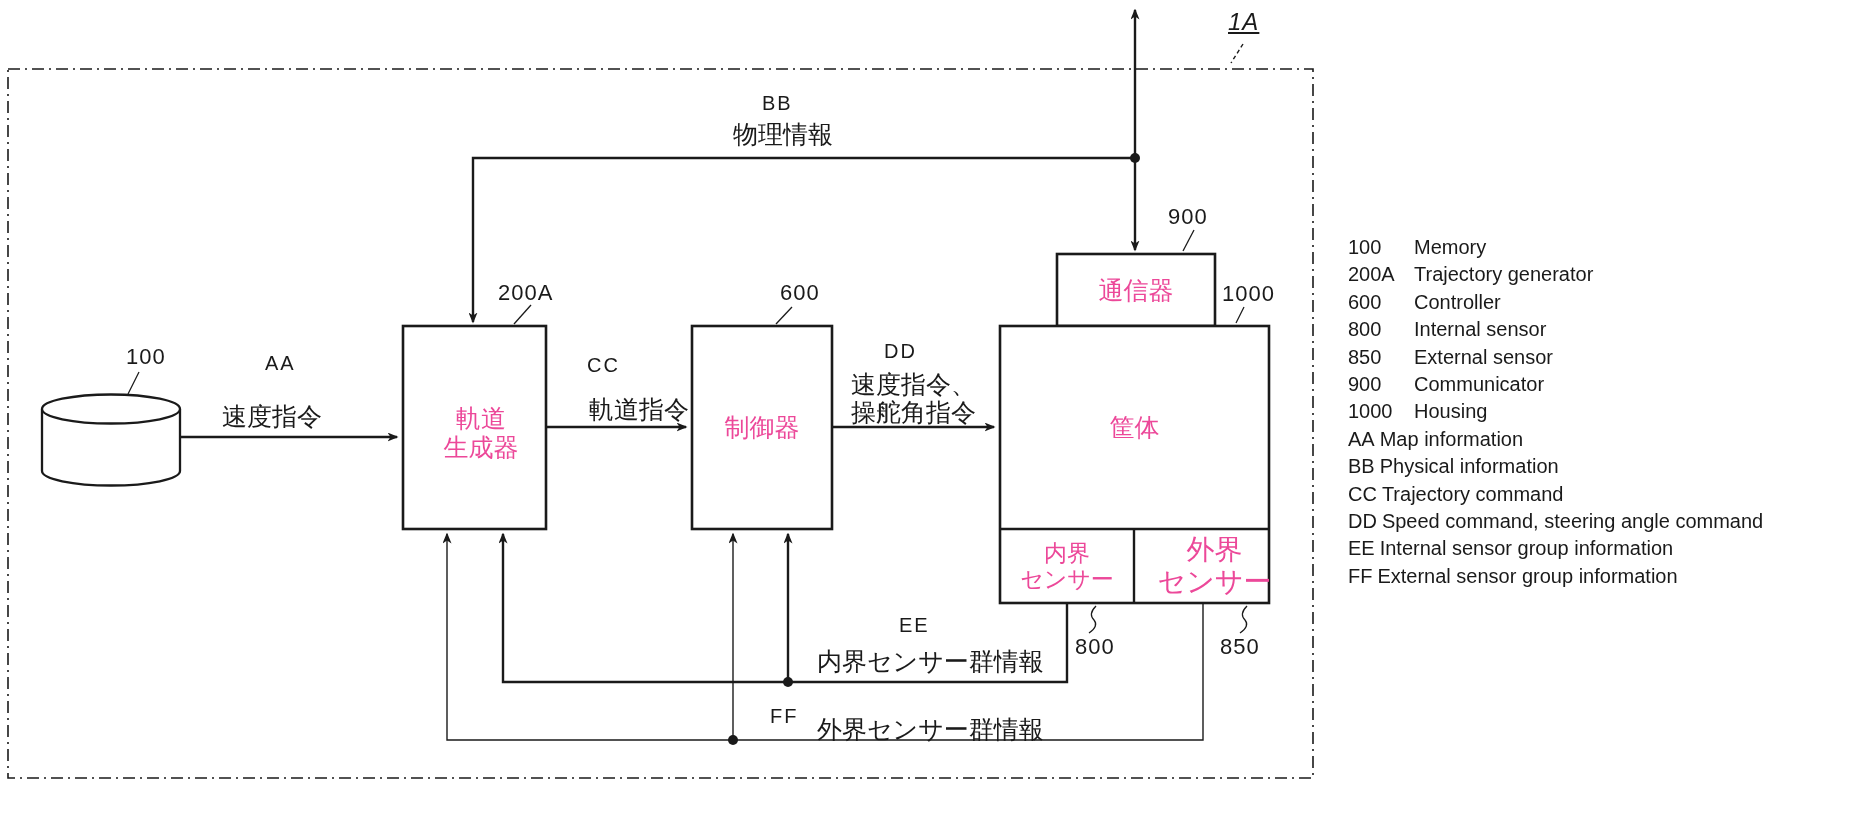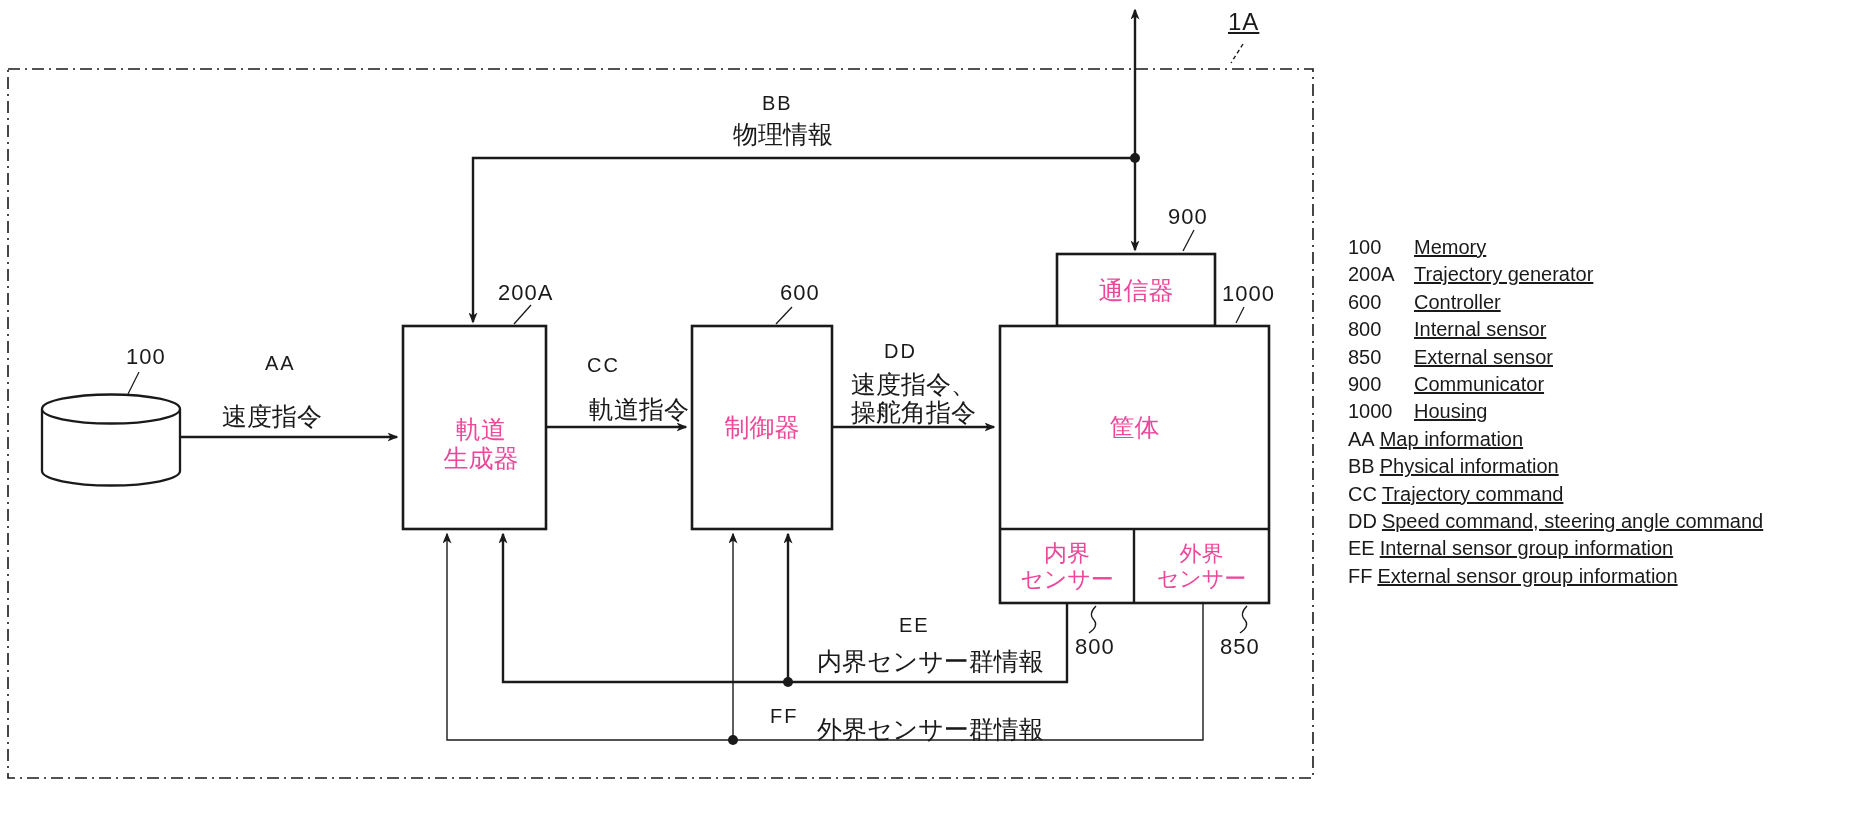--- a/index.html
+++ b/index.html
@@ -5,23 +5,23 @@
   html,body{margin:0;padding:0;background:#ffffff;}
   #stage{position:relative;width:1862px;height:836px;background:#ffffff;overflow:hidden;
          font-family:"Liberation Sans","DejaVu Sans",sans-serif;color:#1a1a1a;}
   #diagram-svg{position:absolute;left:0;top:0;}
   .txt{position:absolute;white-space:nowrap;color:#1a1a1a;}
   .ref{font-size:22px;letter-spacing:1px;}
   .code{font-size:20px;letter-spacing:2px;}
   .jp{font-size:25px;}
   .boxlabel{position:absolute;display:flex;align-items:center;justify-content:center;
             text-align:center;font-size:25px;line-height:1.16;color:#ec4899;}
-  .fig-id{font-size:24px;text-decoration:underline;letter-spacing:1px;}
+  .fig-id{font-size:24px;text-decoration:underline;letter-spacing:1px;font-style:italic;}
   #legend{position:absolute;left:1348px;top:234px;font-size:20px;line-height:27.4px;}
-  .legend-row{white-space:nowrap;text-decoration:underline;}
+  .legend-row{white-space:nowrap;}
   .legend-code{display:inline-block;}
   .legend-code.num{width:66px;}
   .legend-code.alpha{margin-right:5px;}
 </style>
 </head>
 <body>
 
 <div id="stage">
 
   <svg id="diagram-svg" width="1862" height="836" viewBox="0 0 1862 836">
@@ -88,32 +88,32 @@
   <div class="txt fig-id" style="left:1228px;top:8px;">1A</div>
 
   <div class="txt ref" style="left:126px;top:344px;">100</div>
   <div class="txt ref" style="left:498px;top:280px;">200A</div>
   <div class="txt ref" style="left:780px;top:280px;">600</div>
   <div class="txt ref" style="left:1168px;top:204px;">900</div>
   <div class="txt ref" style="left:1222px;top:281px;">1000</div>
   <div class="txt ref" style="left:1075px;top:634px;">800</div>
   <div class="txt ref" style="left:1220px;top:634px;">850</div>
 
-  <div class="boxlabel" style="left:403px;top:342px;width:156px;height:203px;text-align:center;">
+  <div class="boxlabel" style="left:403px;top:331px;width:156px;height:203px;text-align:center;">
     <div><span>軌道</span><br>
          <span>生成器</span></div>
   </div>
   <div class="boxlabel" style="left:692px;top:326px;width:140px;height:203px;">制御器</div>
   <div class="boxlabel" style="left:1057px;top:254px;width:158px;height:72px;">通信器</div>
   <div class="boxlabel" style="left:1000px;top:326px;width:269px;height:203px;">筐体</div>
   <div class="boxlabel" style="left:1000px;top:529px;width:134px;height:74px;font-size:23px;line-height:1.14;border-radius:15px;">
     <div><span>内界</span><br>
          <span>センサー</span></div>
   </div>
-  <div class="boxlabel" style="left:1134px;top:529px;width:135px;height:74px;font-size:22px;line-height:1.14;">
+  <div class="boxlabel" style="left:1134px;top:529px;width:135px;height:74px;font-size:28px;line-height:1.14;padding-left:13px;">
     <div><span>外界</span><br>
          <span>センサー</span></div>
   </div>
 
   <div class="txt code" style="left:265px;top:352px;">AA</div>
   <div class="txt jp" style="left:222px;top:400px;">速度指令</div>
   <div class="txt code" style="left:762px;top:92px;">BB</div>
   <div class="txt jp" style="left:733px;top:118px;">物理情報</div>
   <div class="txt code" style="left:587px;top:354px;">CC</div>
   <div class="txt jp" style="left:566px;top:393px;margin-left:23px;">軌道指令</div>

